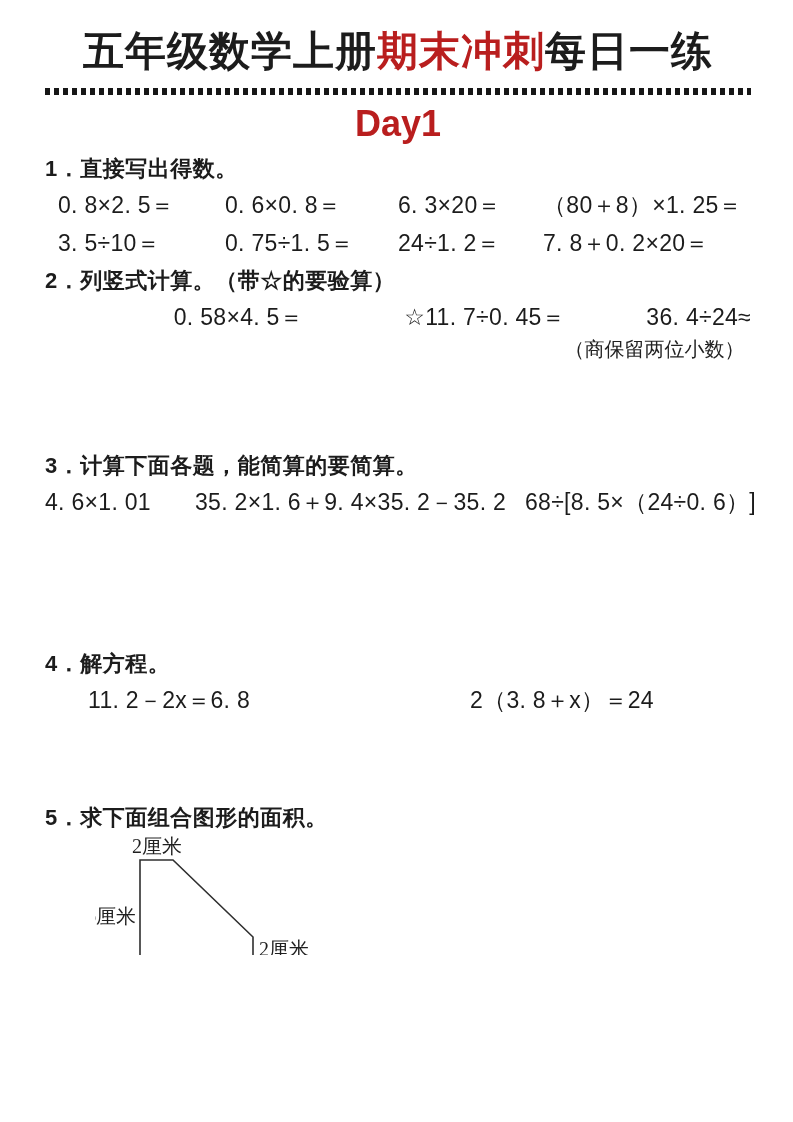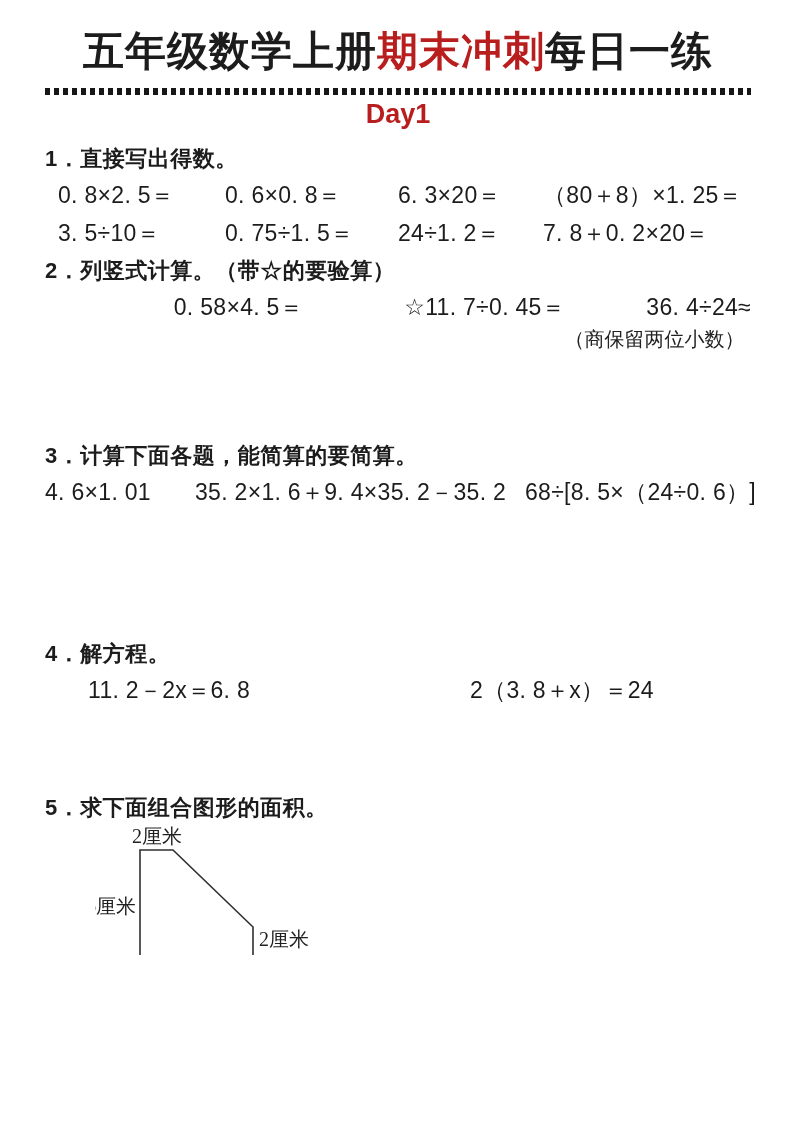--- a/index.html
+++ b/index.html
@@ -22,24 +22,24 @@
     line-height:1.25;
     white-space:nowrap;
   }
   .title .hl { color:var(--accent,#b91e1e); }
   .divider {
     margin-top:11px;
     height:7px;
     background:repeating-linear-gradient(to right,#171717 0 5px,transparent 5px 9px);
   }
   .day {
-    margin-top:1px;
+    margin-top:11px;
     text-align:center;
     color:var(--accent,#b91e1e);
-    font-size:27px;
+    font-size:36px;
     font-weight:700;
     line-height:36px;
   }
   .heading {
     font-size:22px;
     font-weight:600;
     line-height:30px;
     letter-spacing:0.5px;
   }
   .p1-head { margin-top:12px; }

